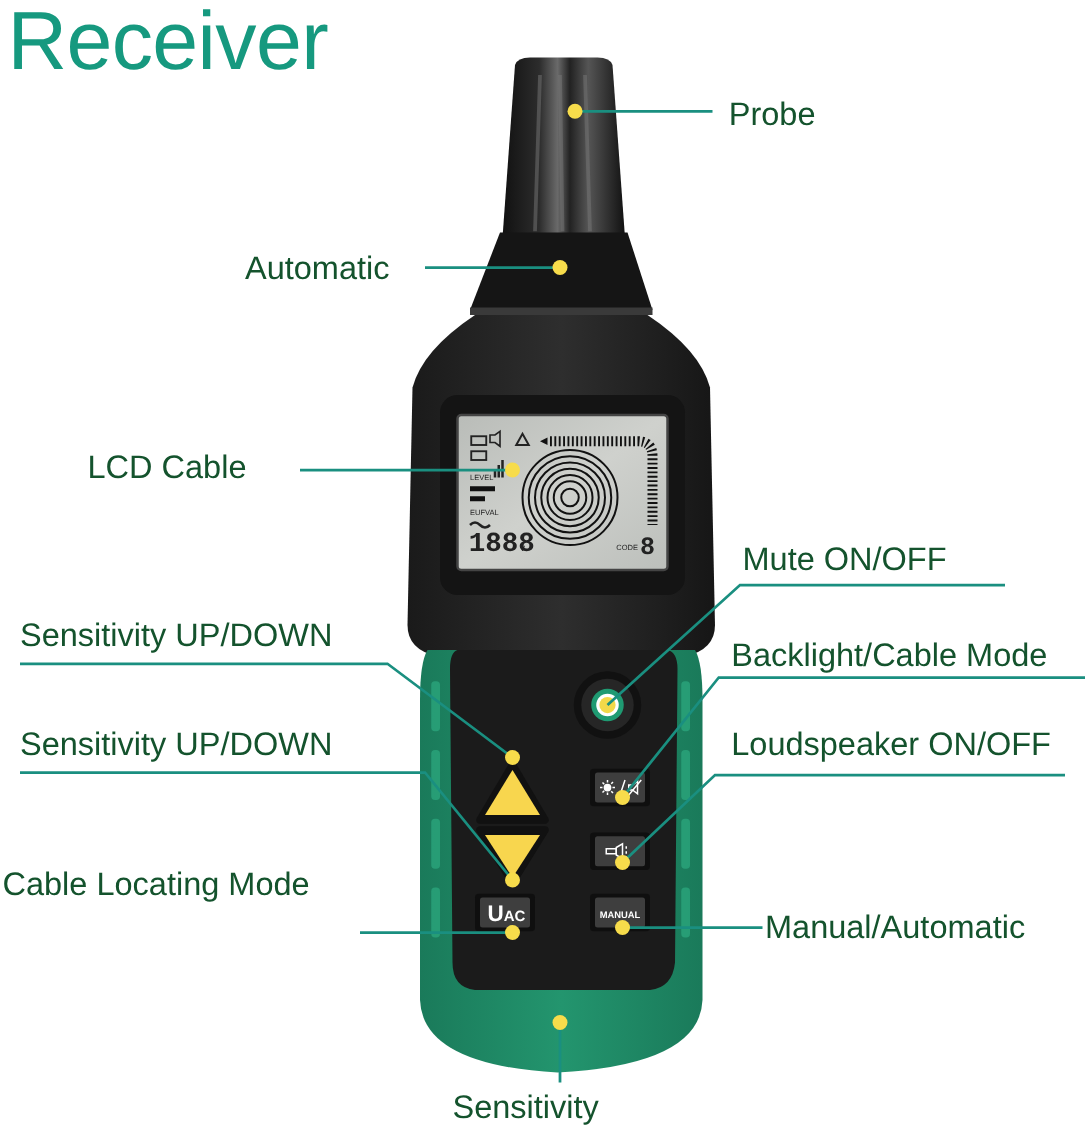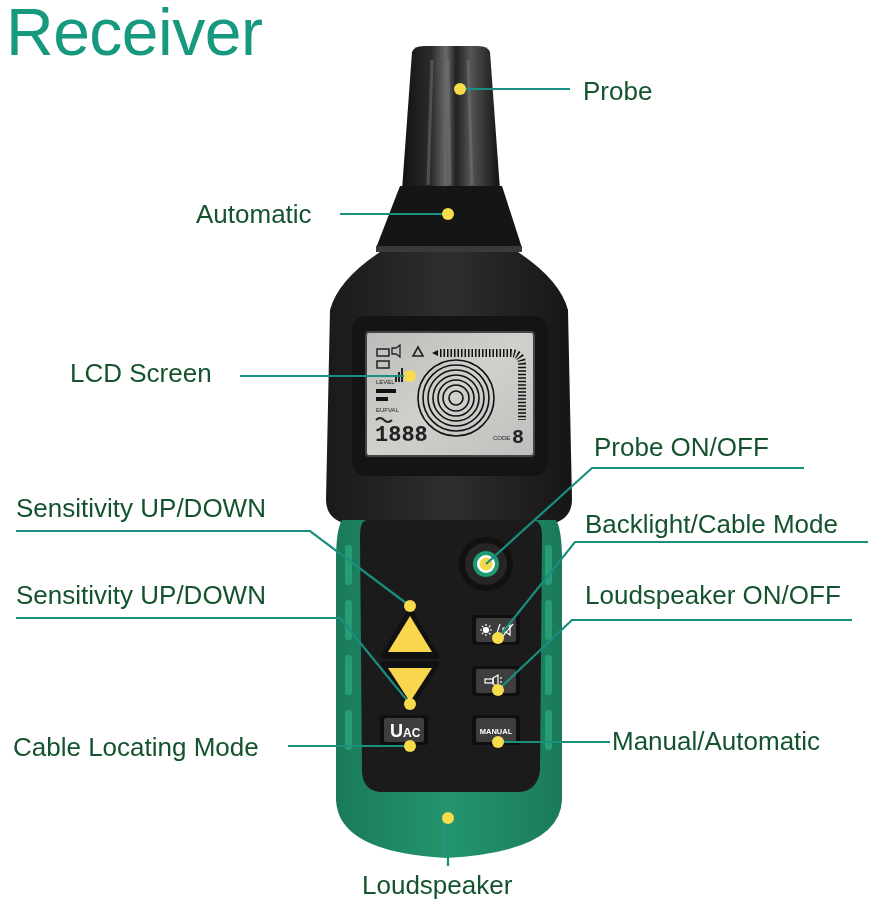--- a/index.html
+++ b/index.html
@@ -182,21 +182,21 @@
     <circle cx="498" cy="638" r="6"></circle>
     <circle cx="498" cy="690" r="6"></circle>
     <circle cx="410" cy="746" r="6"></circle>
     <circle cx="498" cy="742" r="6"></circle>
     <circle cx="448" cy="818" r="6"></circle>
   </g>
 </svg>
 
 <div class="label" style="left:583px; top:78px;">Probe</div>
 <div class="label" style="left:196px; top:201px;">Automatic</div>
-<div class="label" style="left:70px;  top:360px;">LCD Screen</div>
-<div class="label" style="left:594px; top:434px;">Probe ON/OFF</div>
+<div class="label" style="left:70px;  top:360px;">LCD Cable</div>
+<div class="label" style="left:594px; top:434px;">Mute ON/OFF</div>
 <div class="label" style="left:16px;  top:495px;">Sensitivity UP/DOWN</div>
 <div class="label" style="left:585px; top:511px;">Backlight/Cable Mode</div>
 <div class="label" style="left:16px;  top:582px;">Sensitivity UP/DOWN</div>
 <div class="label" style="left:585px; top:582px;">Loudspeaker ON/OFF</div>
-<div class="label" style="left:2px;   top:734px;margin-left:11px;">Cable Locating Mode</div>
+<div class="label" style="left:2px;   top:694px;">Cable Locating Mode</div>
 <div class="label" style="left:612px; top:728px;text-align:right;">Manual/Automatic</div>
-<div class="label" style="left:362px; top:872px;">Loudspeaker</div>
+<div class="label" style="left:362px; top:872px;">Sensitivity</div>
 
 </body></html>

